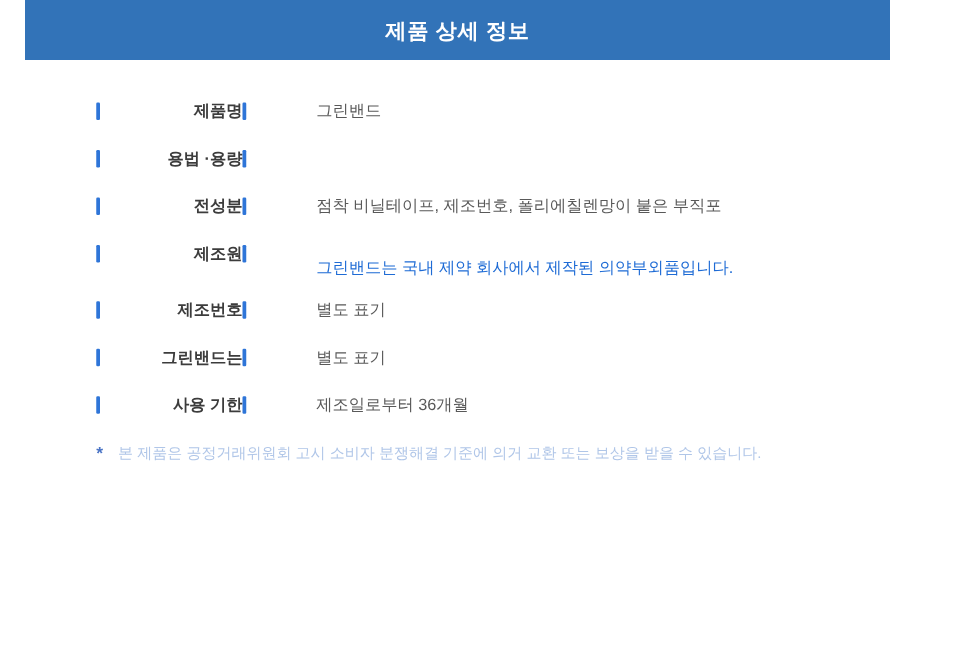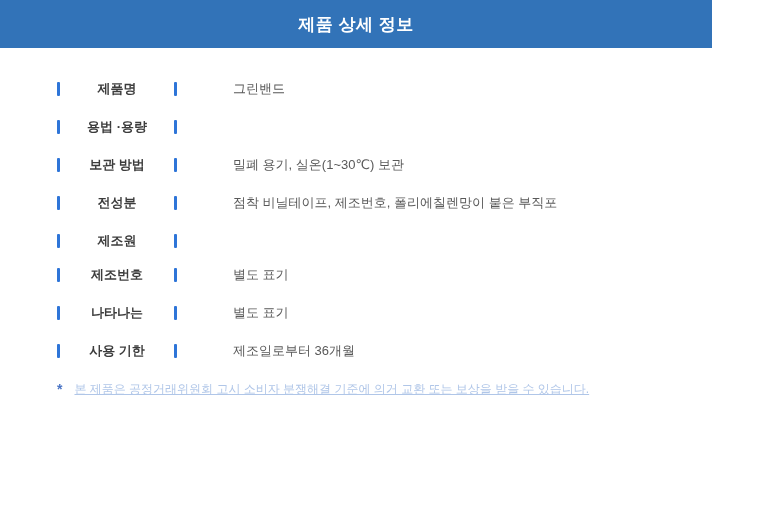--- a/index.html
+++ b/index.html
@@ -13,20 +13,21 @@
     --page-bg:#ffffff;
   }
   *{margin:0;padding:0;box-sizing:border-box;}
   html,body{background:#fff;}
   body{font-family:"Liberation Sans","DejaVu Sans",sans-serif;}
   .page{
     position:relative;
     width:712px;height:525px;
     background:var(--page-bg);
     overflow:hidden;
+    padding-left:20px;
   }
   .header{
     height:48px;
     background:var(--header-bg);
     display:flex;align-items:center;justify-content:center;
   }
   .header h1{
     color:#ffffff;
     font-size:17px;
     font-weight:bold;
@@ -45,21 +46,21 @@
   .row.gap-after{margin-bottom:20px;}
   .bar{
     flex:none;
     width:3px;height:14px;
     border-radius:1px;
     background:var(--bar-blue);
   }
   .label{
     flex:none;
     width:114px;
-    text-align:center;
+    text-align:right;
     font-size:13px;
     line-height:14px;
     font-weight:bold;
     color:var(--label-color);
   }
   .value-wrap{
     padding-left:56px;
     max-width:560px;
   }
   .value{
@@ -89,21 +90,20 @@
     font-size:14px;
     line-height:15px;
     font-weight:bold;
     margin-right:12px;
   }
   .footer-text{
     font-size:12px;
     line-height:15px;
     color:var(--footer-text);
     white-space:nowrap;
-    text-decoration:underline;
   }
 </style>
 </head>
 <body>
 
 <div class="page">
 
   <header class="header">
     <h1>제품 상세 정보</h1>
   </header>
@@ -119,58 +119,51 @@
       </div>
     </div>
 
 
     <div class="row">
       <span class="bar"></span>
       <span class="label">용법 ·용량</span>
       <span class="bar"></span>
     </div>
 
-    <div class="row">
-      <span class="bar"></span>
-      <span class="label">보관 방법</span>
-      <span class="bar"></span>
-      <div class="value-wrap">
-        <span class="value">밀폐 용기, 실온(1~30℃) 보관</span>
-      </div>
-    </div>
 
     <div class="row">
       <span class="bar"></span>
       <span class="label">전성분</span>
       <span class="bar"></span>
       <div class="value-wrap">
         <span class="value">점착 비닐테이프, 제조번호, 폴리에칠렌망이 붙은 부직포</span>
       </div>
     </div>
 
     <div class="row gap-before gap-after">
       <span class="bar"></span>
       <span class="label">제조원</span>
       <span class="bar"></span>
       <div class="value-wrap">
+        <span class="note">그린밴드는 국내 제약 회사에서 제작된 의약부외품입니다.</span>
       </div>
     </div>
 
     <div class="row">
       <span class="bar"></span>
       <span class="label">제조번호</span>
       <span class="bar"></span>
       <div class="value-wrap">
         <span class="value">별도 표기</span>
       </div>
     </div>
 
     <div class="row">
       <span class="bar"></span>
-      <span class="label">나타나는</span>
+      <span class="label">그린밴드는</span>
       <span class="bar"></span>
       <div class="value-wrap">
         <span class="value">별도 표기</span>
       </div>
     </div>
 
 
     <div class="row">
       <span class="bar"></span>
       <span class="label">사용 기한</span>

